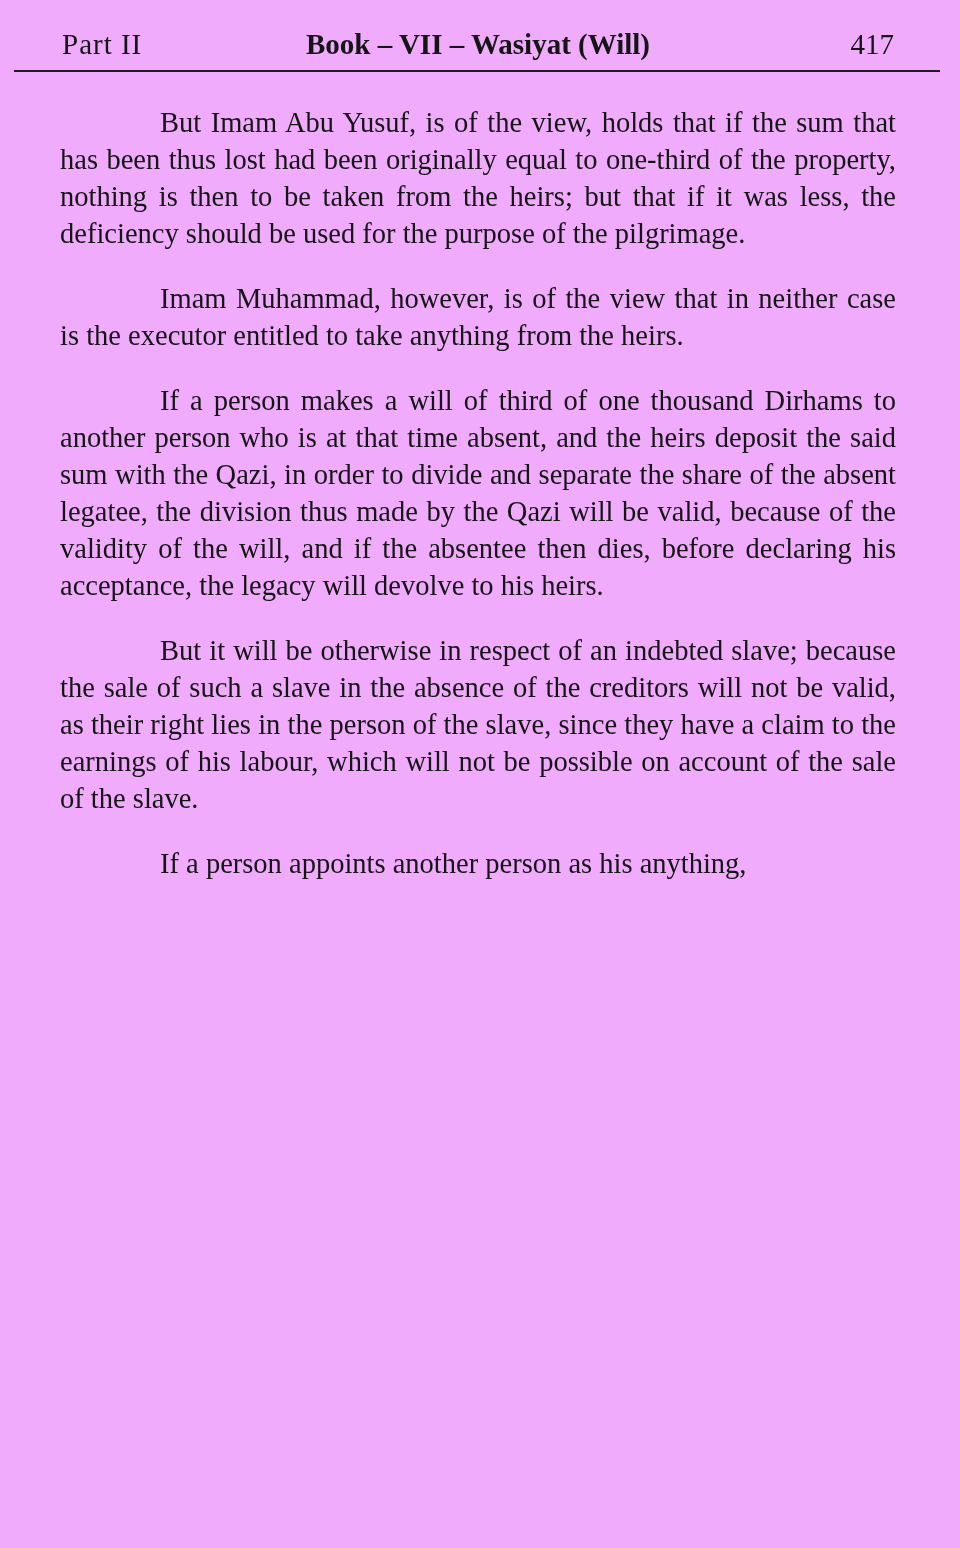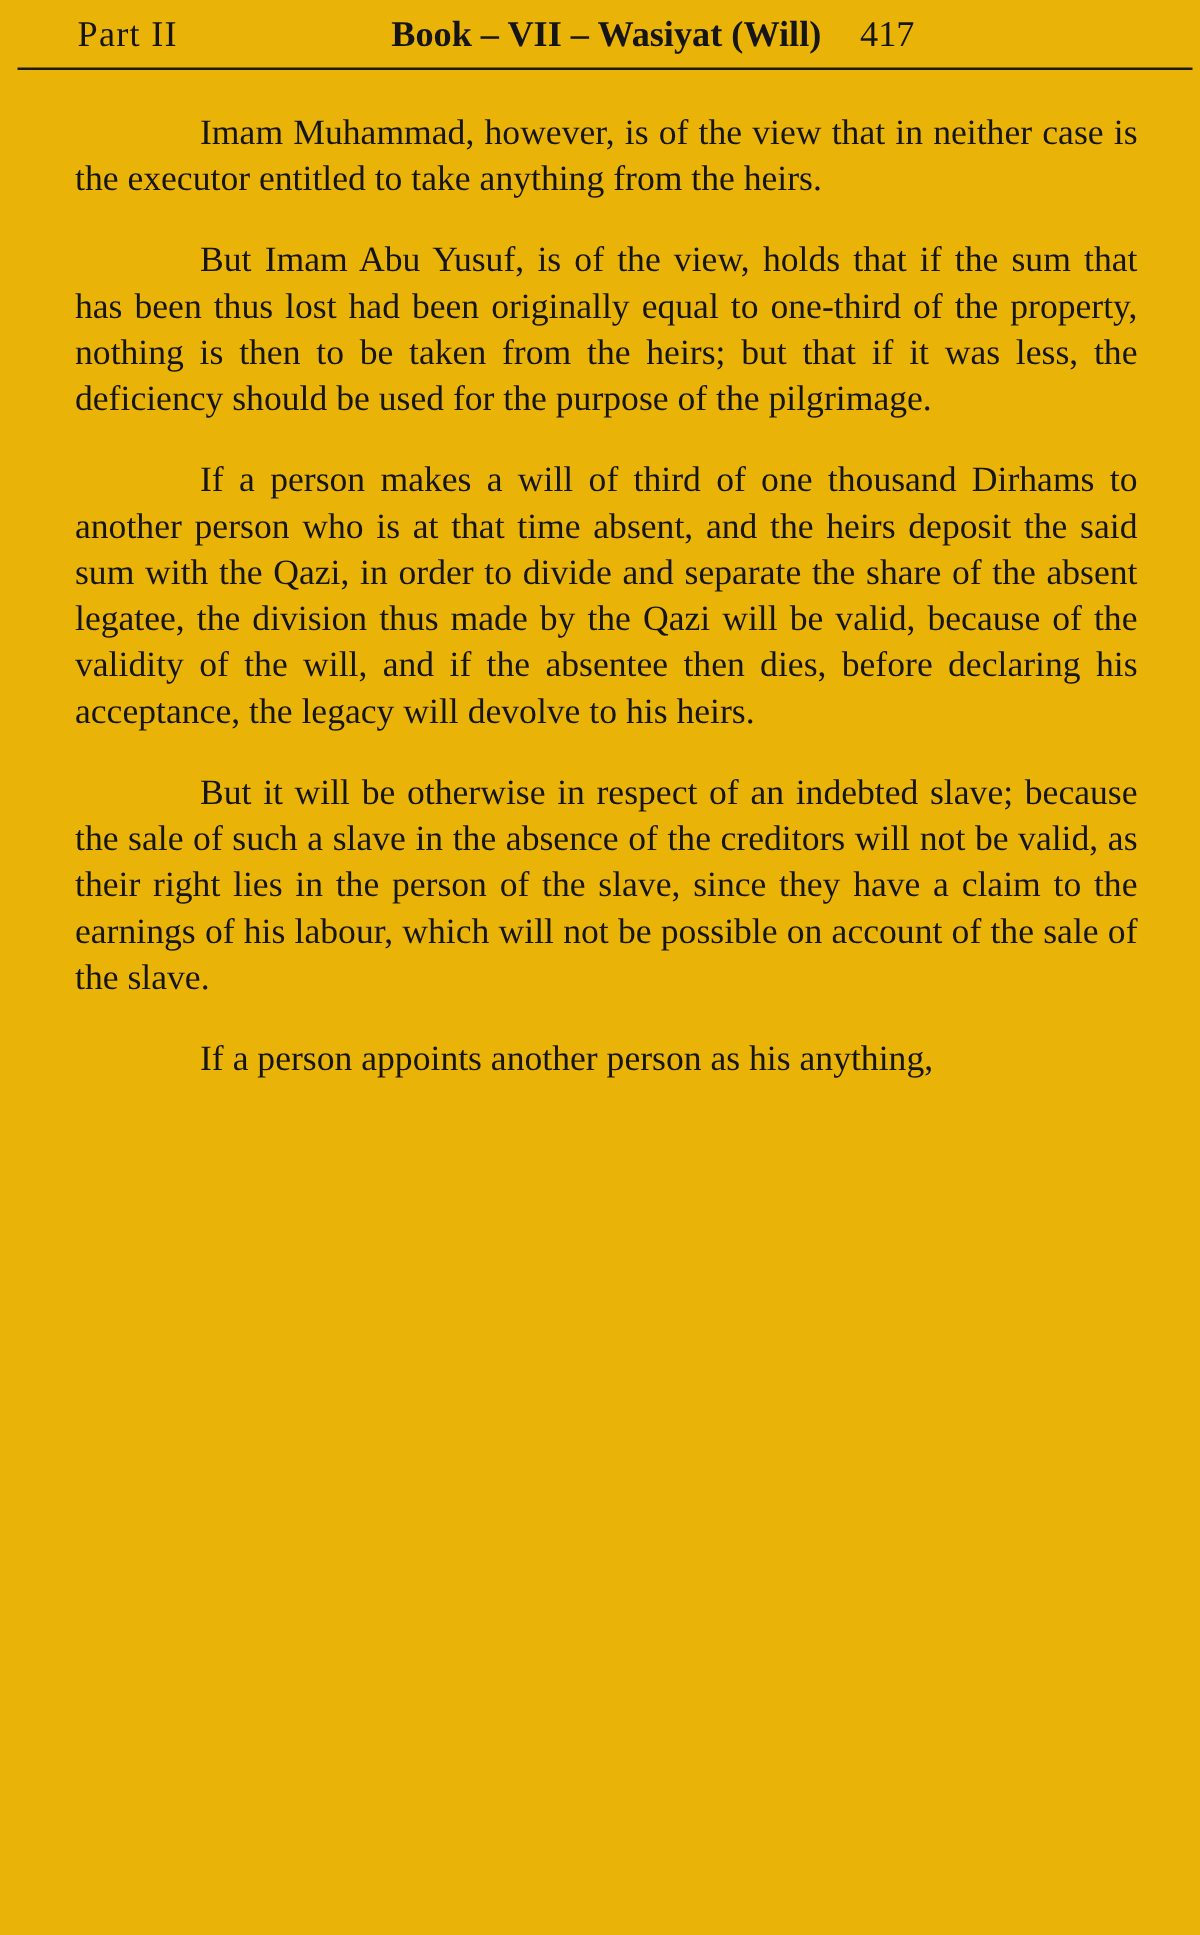--- a/index.html
+++ b/index.html
@@ -6,24 +6,24 @@
     margin: 0;
     padding: 0;
     background: #e9e9e9;
   }
   .page {
     position: relative;
     box-sizing: border-box;
     width: 960px;
     height: 1548px;
     margin: 0 auto;
-    background: #eab308;
+    background: #f0abfc;
     color: #151515;
     font-family: "Liberation Serif", "DejaVu Serif", serif;
-    padding: 8px 50px 20px 60px;
+    padding: 8px 64px 20px 60px;
     overflow: hidden;
   }
   
   .page-header {
     display: flex;
     align-items: baseline;
     font-size: 29px;
     line-height: 36px;
     padding: 2px 2px 6px 2px;
   }
@@ -31,20 +31,22 @@
     width: 220px;
     letter-spacing: 1px;
   }
   .page-header .book-title {
     flex: 1;
     text-align: center;
     font-weight: bold;
   }
   .page-header .page-number {
     width: 220px;
+    text-align: right;
+    margin-top: 16px;
   }
   hr.header-rule {
     border: none;
     border-top: 2.5px solid #1c1c1c;
     margin: 2px -44px 0 -46px;
   }
   
   .page-body {
     margin-top: 32px;
     font-size: 28.5px;
@@ -77,23 +79,23 @@
   <header class="page-header">
     <span class="part">Part II</span>
     <span class="book-title">Book – VII – Wasiyat (Will)</span>
     <span class="page-number">417</span>
   </header>
 
   <hr class="header-rule">
 
   <main class="page-body">
 
+    <p class="para">But Imam Abu Yusuf, is of the view, holds that if the sum that has been thus lost had been originally equal to one-third of the property, nothing is then to be taken from the heirs; but that if it was less, the deficiency should be used for the purpose of the pilgrimage.</p>
+
     <p class="para">Imam Muhammad, however, is of the view that in neither case is the executor entitled to take anything from the heirs.</p>
-
-    <p class="para">But Imam Abu Yusuf, is of the view, holds that if the sum that has been thus lost had been originally equal to one-third of the property, nothing is then to be taken from the heirs; but that if it was less, the deficiency should be used for the purpose of the pilgrimage.</p>
 
 
     <p class="para">If a person makes a will of third of one thousand Dirhams to another person who is at that time absent, and the heirs deposit the said sum with the Qazi, in order to divide and separate the share of the absent legatee, the division thus made by the Qazi will be valid, because of the validity of the will, and if the absentee then dies, before declaring his acceptance, the legacy will devolve to his heirs.</p>
 
 
 
 
     <p class="para">But it will be otherwise in respect of an indebted slave; because the sale of such a slave in the absence of the creditors will not be valid, as their right lies in the person of the slave, since they have a claim to the earnings of his labour, which will not be possible on account of the sale of the slave.</p>
 
 

